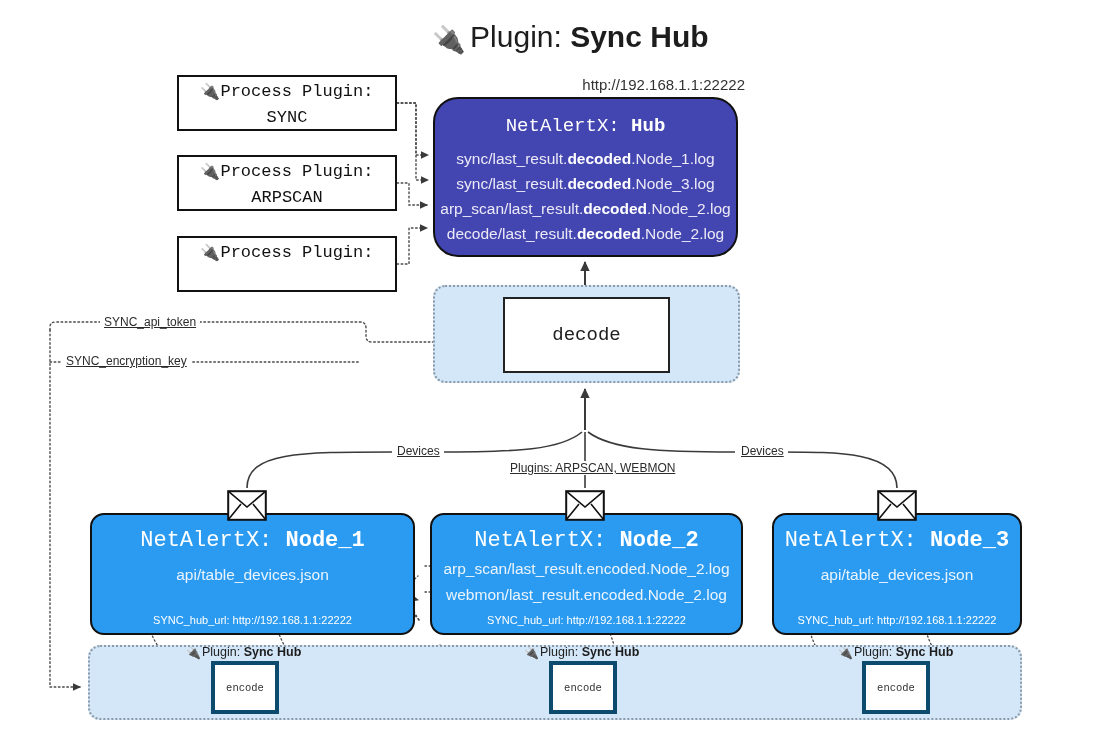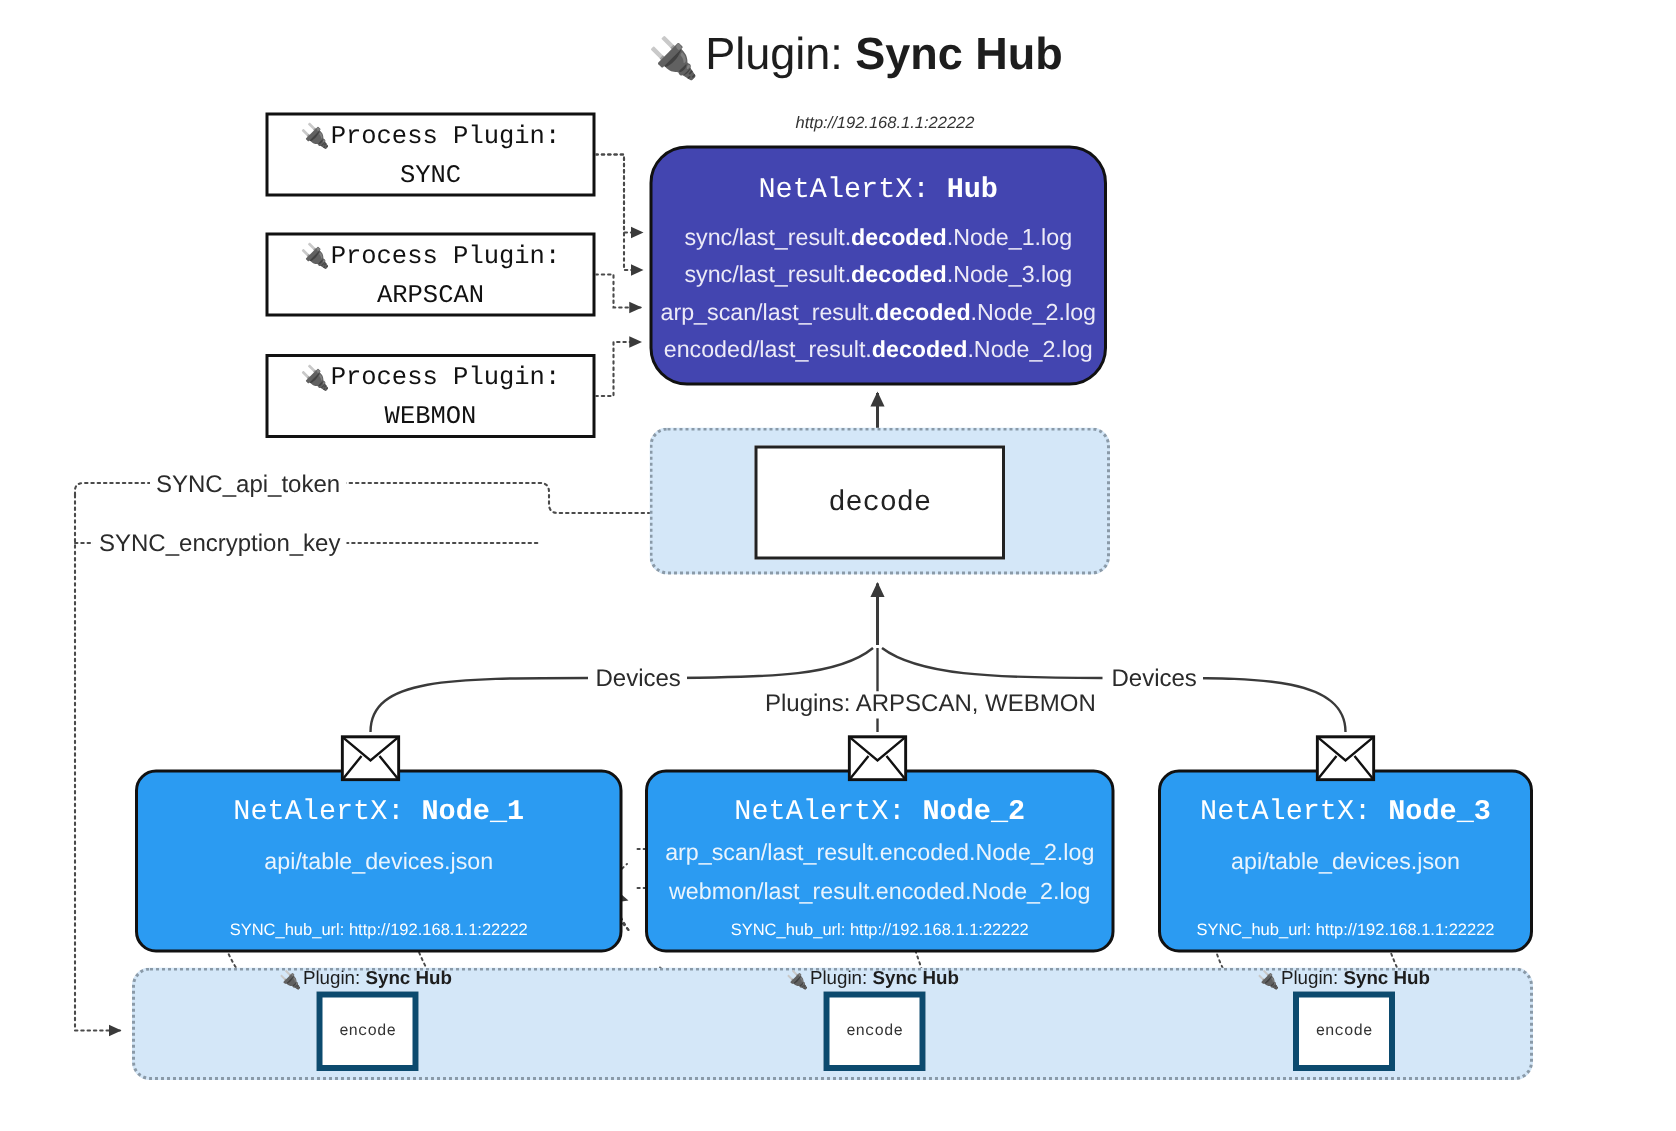--- a/index.html
+++ b/index.html
@@ -15,22 +15,22 @@
   #title{
     left:12px;top:16px;width:1117px;text-align:center;
     font-size:30px;line-height:42px;color:#1d1d1d;
     white-space:nowrap;
   }
   #title .plug{font-size:27px;vertical-align:-2px;margin-right:4px;}
   #title .bold{font-weight:bold;}
 
   
   #hub-url{
-    left:435px;top:76px;width:310px;text-align:center;
-    font-size:11px;color:#333;font-style:italic;
+    left:435px;top:76px;width:310px;text-align:right;
+    font-size:15px;color:#333;
   }
 
   
   .proc-box{
     width:220px;height:56px;
     border:2px solid #111;background:#fff;
     font-family:"Liberation Mono","DejaVu Sans Mono",monospace;
     font-size:17px;line-height:26px;color:#111;
     text-align:center;padding-top:2px;
   }
@@ -67,37 +67,37 @@
   #decode-box{
     left:503px;top:297px;width:167px;height:76px;
     background:#ffffff;border:2.5px solid #222;
     font-family:"Liberation Mono","DejaVu Sans Mono",monospace;
     font-size:19px;color:#222;
     display:flex;align-items:center;justify-content:center;
   }
 
   
   .edge-label{
-    font-size:16px;color:#2b2b2b;background:#ffffff;
-    padding:0 4px;white-space:nowrap;
+    font-size:12px;color:#2b2b2b;background:#ffffff;
+    padding:0 4px;white-space:nowrap;text-decoration:underline;
   }
   #lbl-token{left:100px;top:315px;}
   #lbl-key{left:62px;top:354px;}
   #lbl-dev-left{left:393px;top:444px;}
   #lbl-dev-right{left:737px;top:444px;}
   #lbl-plugins{left:506px;top:461px;}
 
   
   .node{
     height:122px;background:#2b9bf2;border:2.5px solid #111;border-radius:14px;
     color:#ffffff;
   }
   .node .n-title{
     text-align:center;font-family:"Liberation Mono","DejaVu Sans Mono",monospace;
-    font-size:19px;line-height:22px;margin-top:15px;white-space:nowrap;
+    font-size:22px;line-height:22px;margin-top:15px;white-space:nowrap;
   }
   .node .n-title .bold{font-weight:bold;}
   .node .n-lines{margin-top:10px;}
   .node .n-line{
     font-size:15.5px;line-height:26px;text-align:center;color:#eaf4fd;white-space:nowrap;
   }
   .node .n-url{
     position:absolute;left:0;bottom:7px;width:100%;
     text-align:center;font-size:11px;color:#ffffff;white-space:nowrap;
   }
@@ -212,30 +212,29 @@
 <div class="abs proc-box" id="proc-0">
   <span class="l1"><span class="pico">🔌</span><span>Process Plugin:</span></span>
   <span class="l2">SYNC</span>
 </div>
 <div class="abs proc-box" id="proc-1">
   <span class="l1"><span class="pico">🔌</span><span>Process Plugin:</span></span>
   <span class="l2">ARPSCAN</span>
 </div>
 <div class="abs proc-box" id="proc-2">
   <span class="l1"><span class="pico">🔌</span><span>Process Plugin:</span></span>
-  <span class="l2">WEBMON</span>
 </div>
 
 <div class="abs" id="hub">
   <div class="hub-title"><span>NetAlertX: </span><span class="bold">Hub</span></div>
   <div class="loglist">
     <div class="logline"><span>sync/last_result.</span><b>decoded</b><span>.Node_1.log</span></div>
     <div class="logline"><span>sync/last_result.</span><b>decoded</b><span>.Node_3.log</span></div>
     <div class="logline"><span>arp_scan/last_result.</span><b>decoded</b><span>.Node_2.log</span></div>
-    <div class="logline"><span>encoded/last_result.</span><b>decoded</b><span>.Node_2.log</span></div>
+    <div class="logline"><span>decode/last_result.</span><b>decoded</b><span>.Node_2.log</span></div>
   </div>
 </div>
 
 <div class="abs" id="decode-wrap"></div>
 <div class="abs" id="decode-box">decode</div>
 
 <div class="abs edge-label" id="lbl-token">SYNC_api_token</div>
 <div class="abs edge-label" id="lbl-key">SYNC_encryption_key</div>
 <div class="abs edge-label" id="lbl-dev-left">Devices</div>
 <div class="abs edge-label" id="lbl-dev-right">Devices</div>

